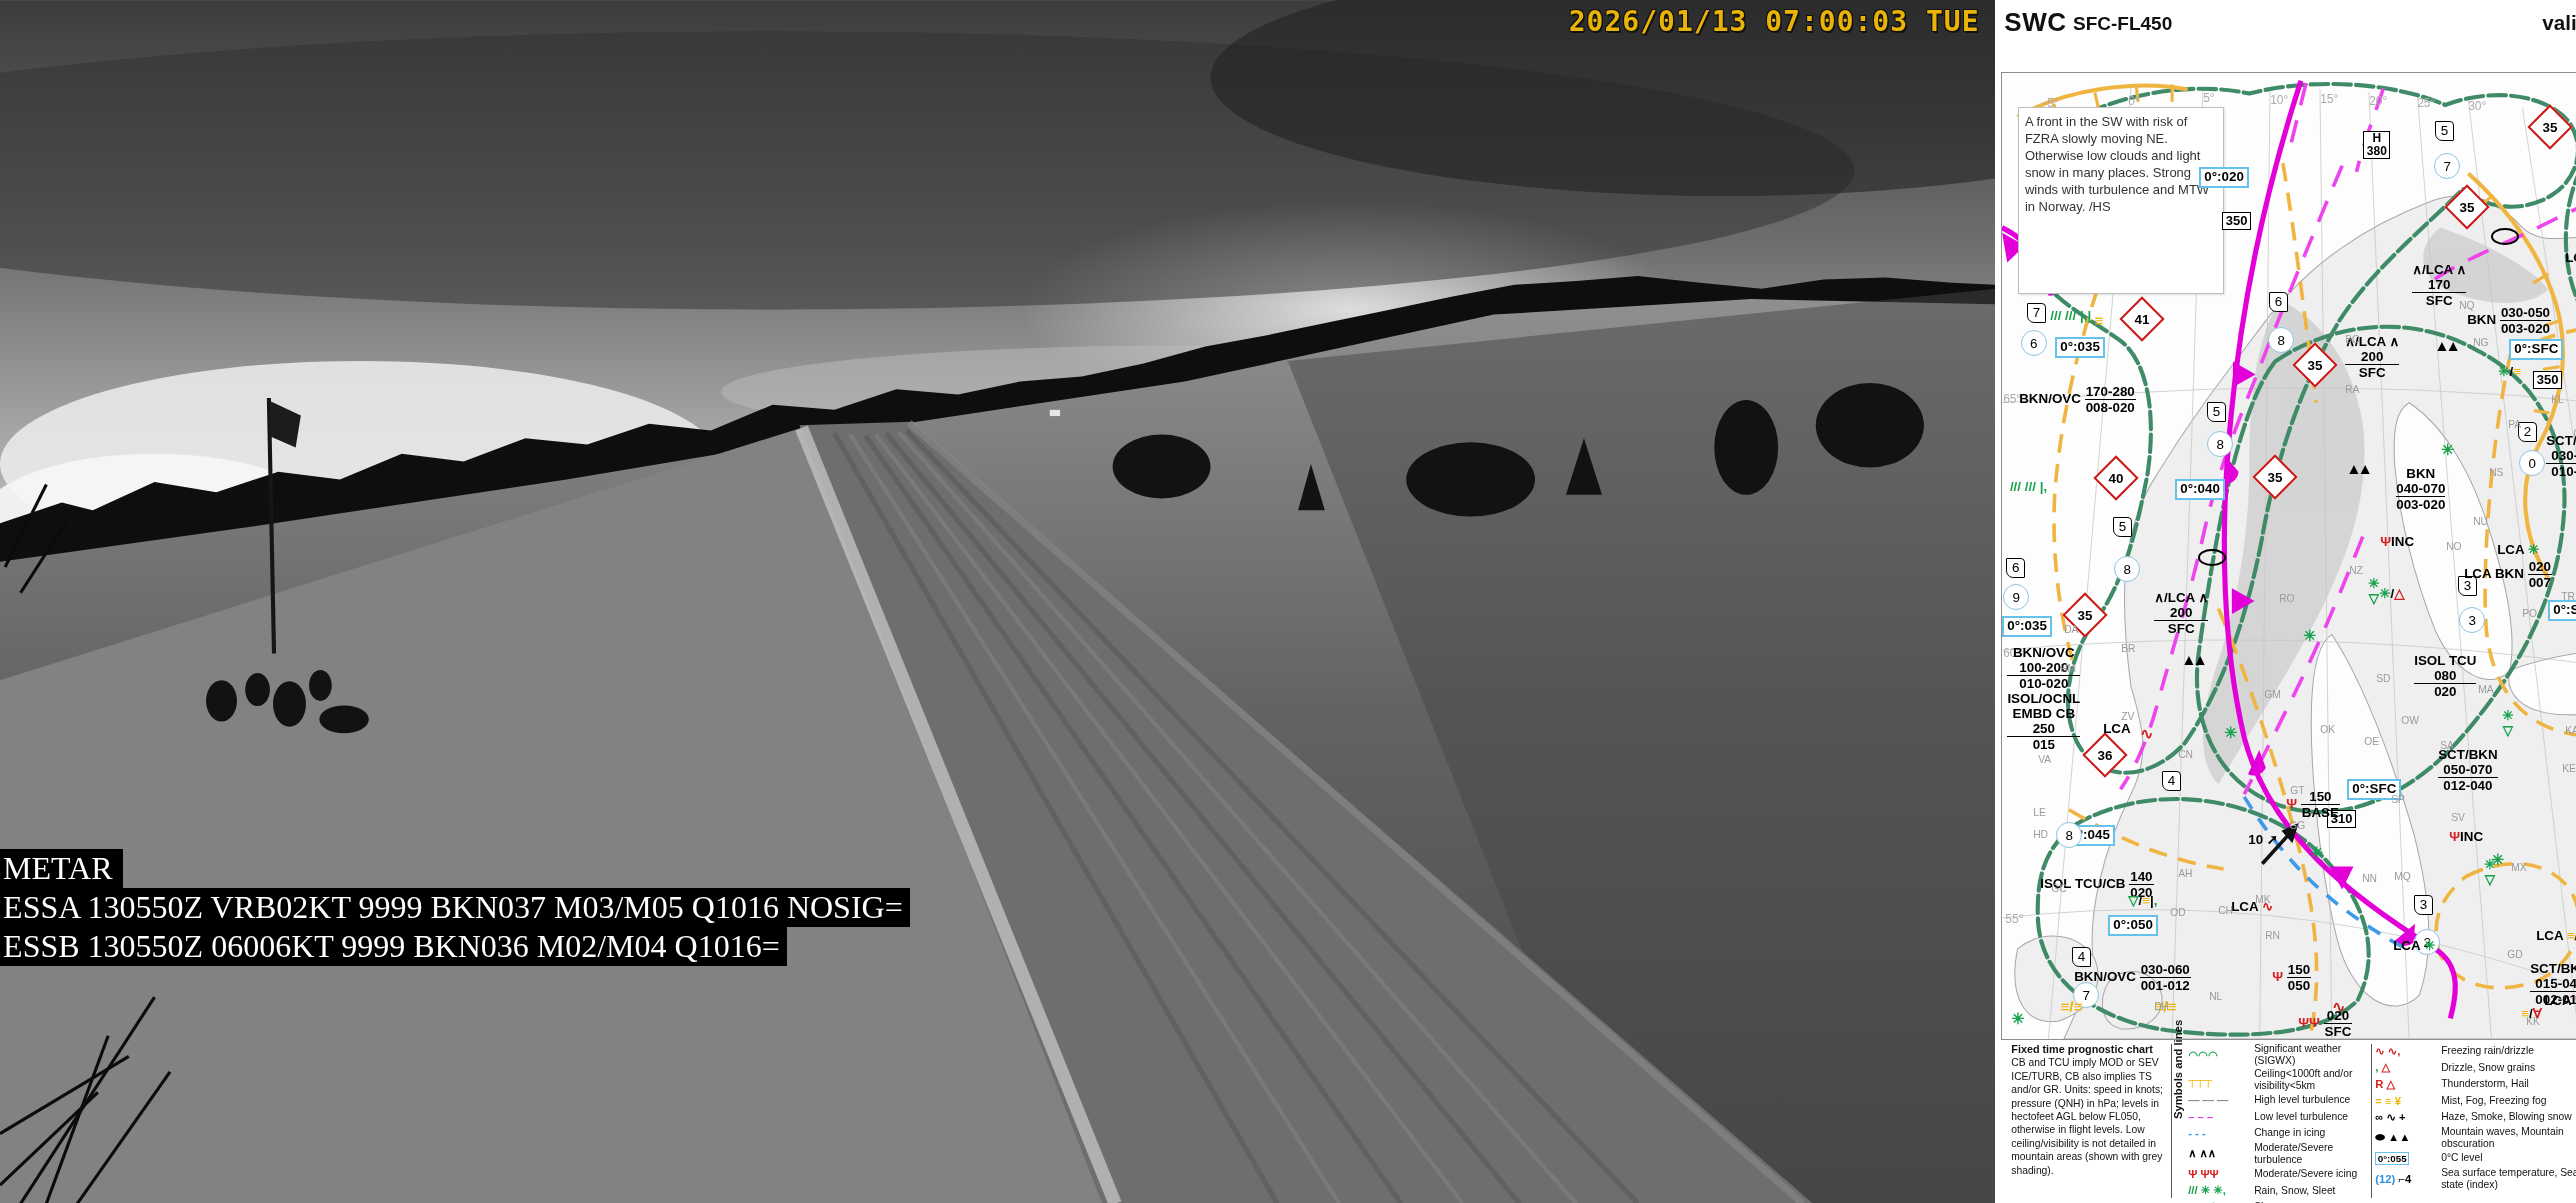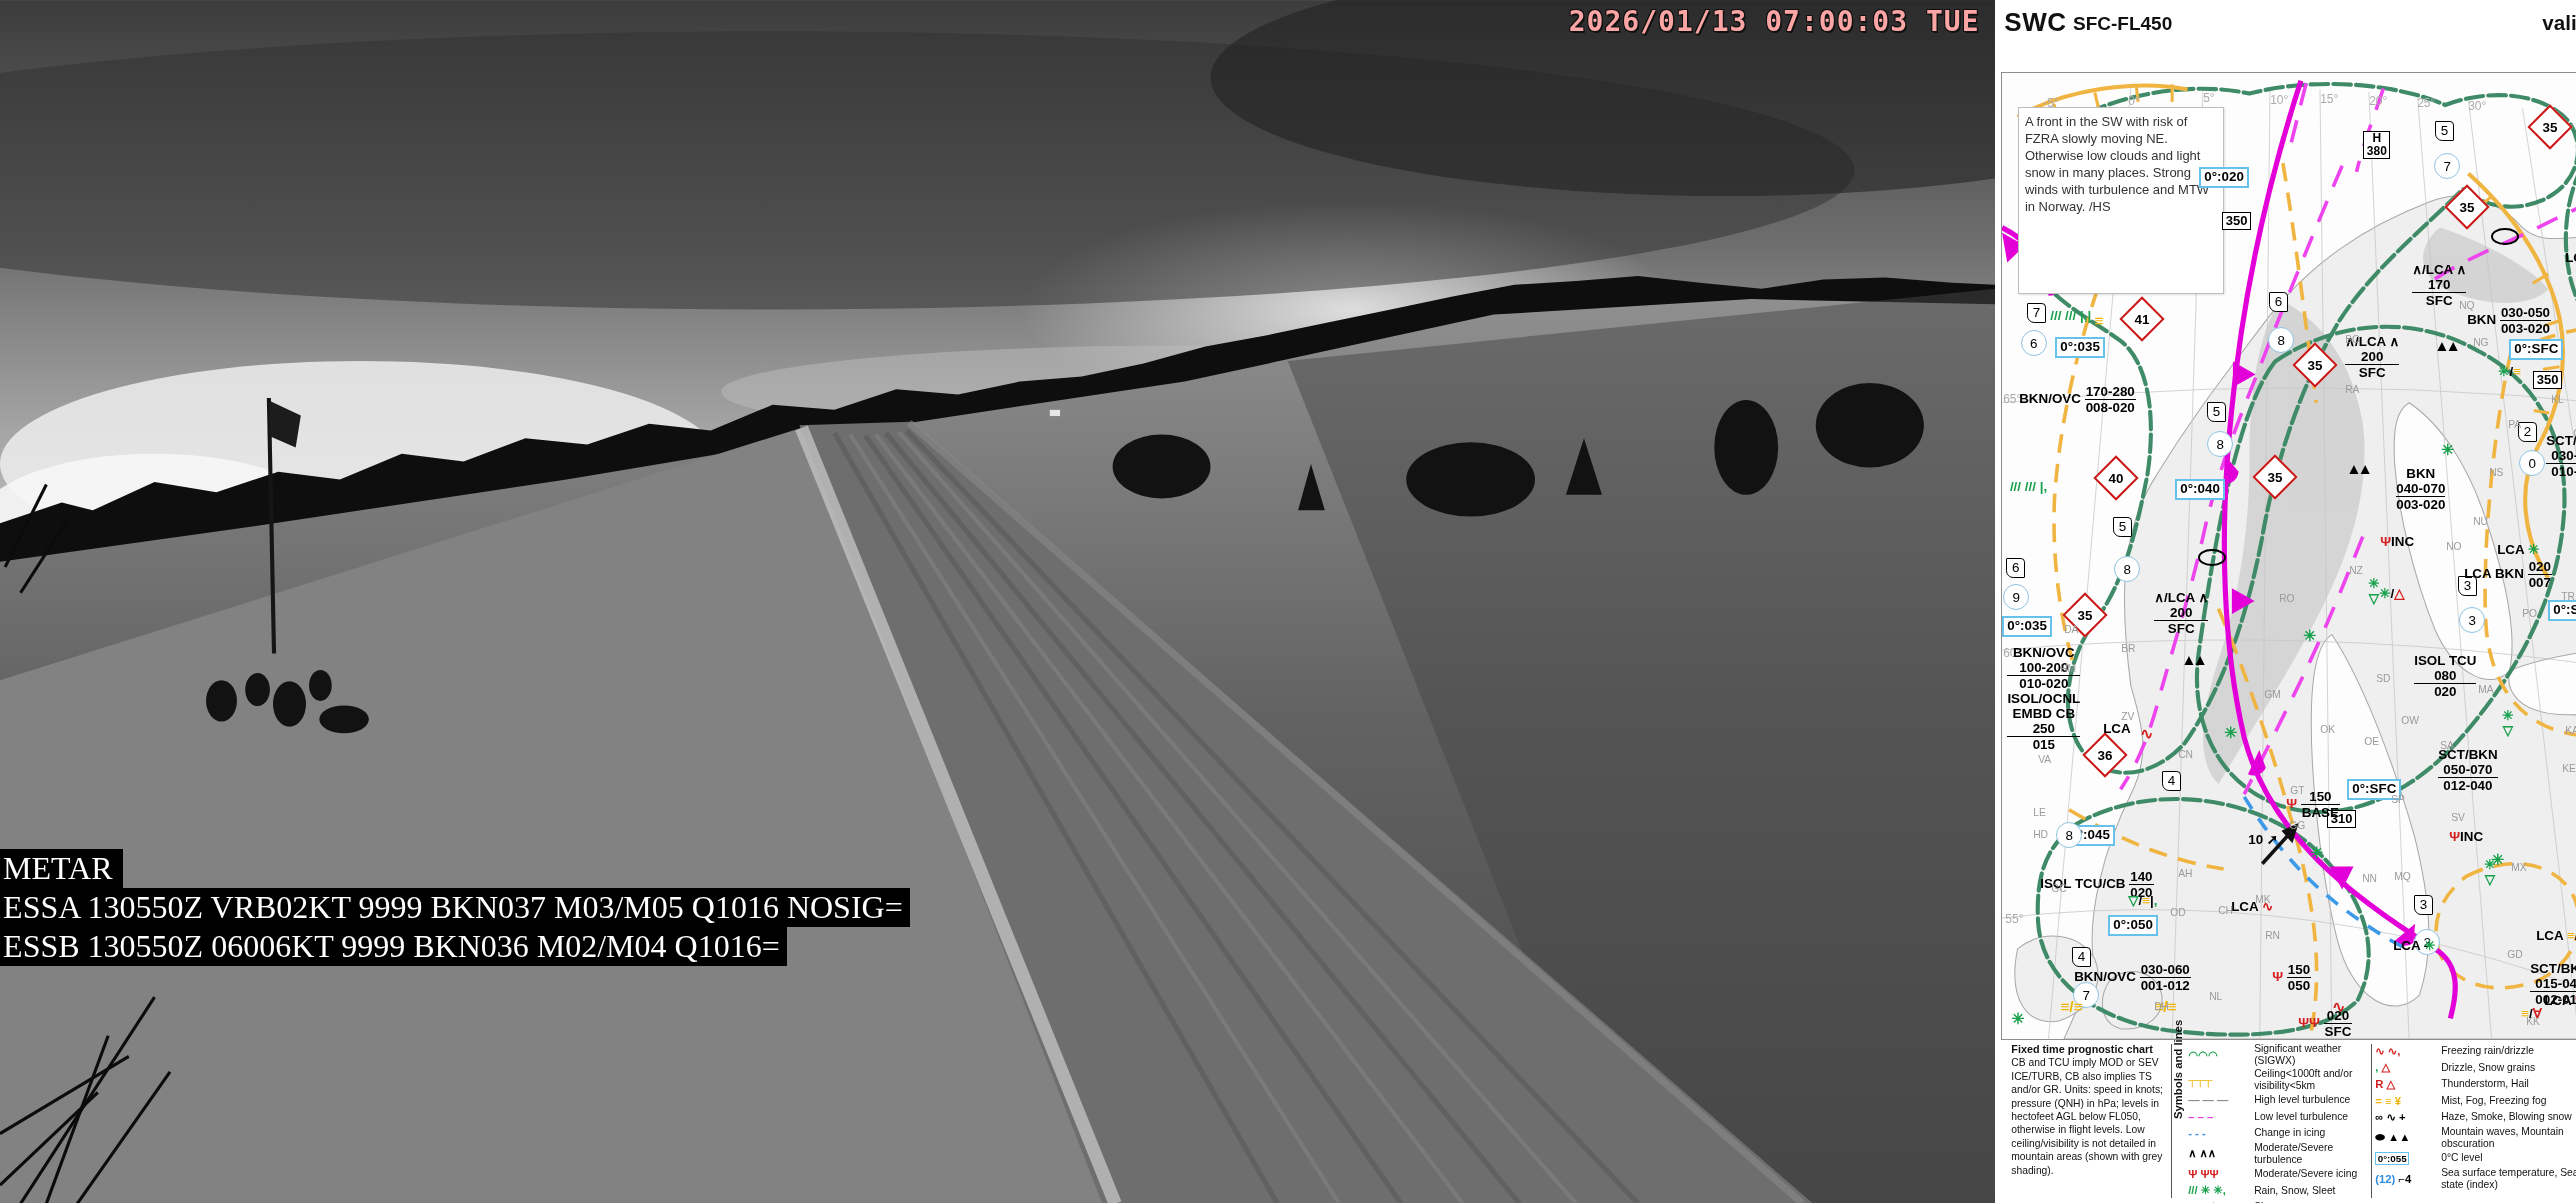--- a/index.html
+++ b/index.html
@@ -1,20 +1,20 @@
 <!DOCTYPE html>
 <html style="font-size:8.2px"><head>
 <meta charset="utf-8">
 <style>
   html,body{margin:0;padding:0;background:#000;}
   #page{position:relative;width:2830px;height:1204px;overflow:hidden;font-family:"Liberation Sans",sans-serif;}
   
   #webcam{position:absolute;left:0;top:0;width:1995px;height:1204px;background:#555;overflow:hidden;}
   #webcam svg{position:absolute;left:0;top:0;}
-  #timestamp{position:absolute;top:5.2px;right:15.5px;font-family:"DejaVu Sans Mono",monospace;font-weight:bold;font-size:28px;letter-spacing:1px;color:#fca5a5;text-shadow:1.5px 1.5px 0 #111,-1px -1px 0 #111,1px -1px 0 #111,-1px 1px 0 #111;}
+  #timestamp{position:absolute;top:5.2px;right:15.5px;font-family:"DejaVu Sans Mono",monospace;font-weight:bold;font-size:28px;letter-spacing:1px;color:#eab308;text-shadow:1.5px 1.5px 0 #111,-1px -1px 0 #111,1px -1px 0 #111,-1px 1px 0 #111;}
   .obstext{position:absolute;left:0;color:#fff;font-family:"Liberation Serif",serif;font-size:32px;line-height:37px;white-space:nowrap;}
   .obstext .ln{display:table;background:#000;padding:0.5px 7.2px 1.5px 3.1px;}
   .obstext .ttl{display:table;background:#000;padding:0.5px 10.3px 1.5px 3.1px;}
   
   #chart{position:absolute;left:1995px;top:0;width:835px;height:1204px;background:#fff;color:#111;}
   #swc-title{position:absolute;left:9.3px;top:7.2px;font-size:26px;font-weight:bold;letter-spacing:0.5px;}
   #swc-sub{position:absolute;left:78px;top:13.4px;font-size:19px;font-weight:bold;}
   #swc-valid{position:absolute;right:7.2px;top:11.3px;font-size:20.6px;font-weight:bold;}
   #map{position:absolute;left:6.2px;top:72px;width:823px;height:966px;border:1px solid #8e8e8e;background:#fff;overflow:hidden;}
   #map svg{position:absolute;left:0;top:0;}

